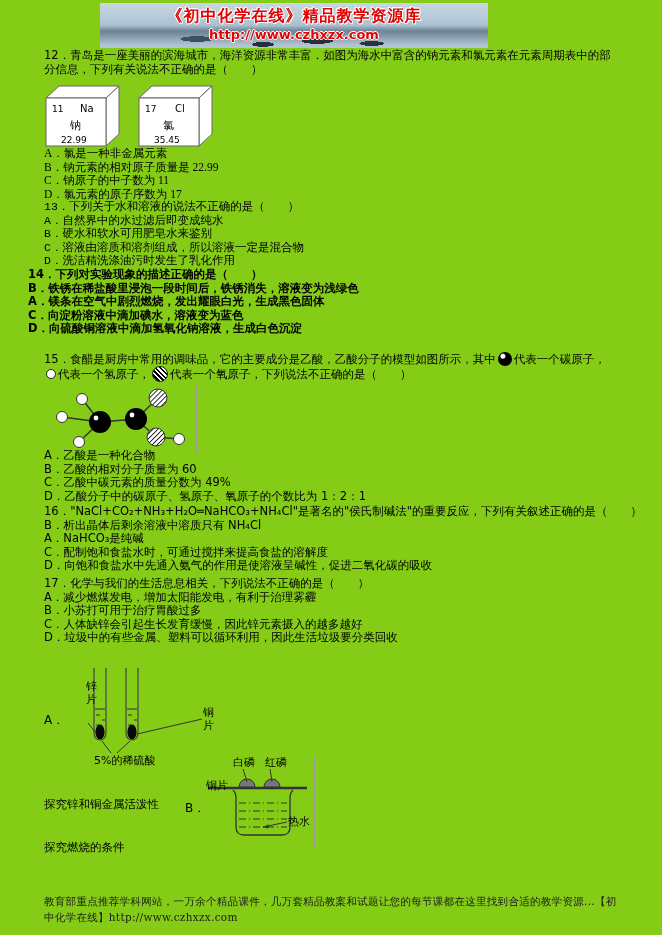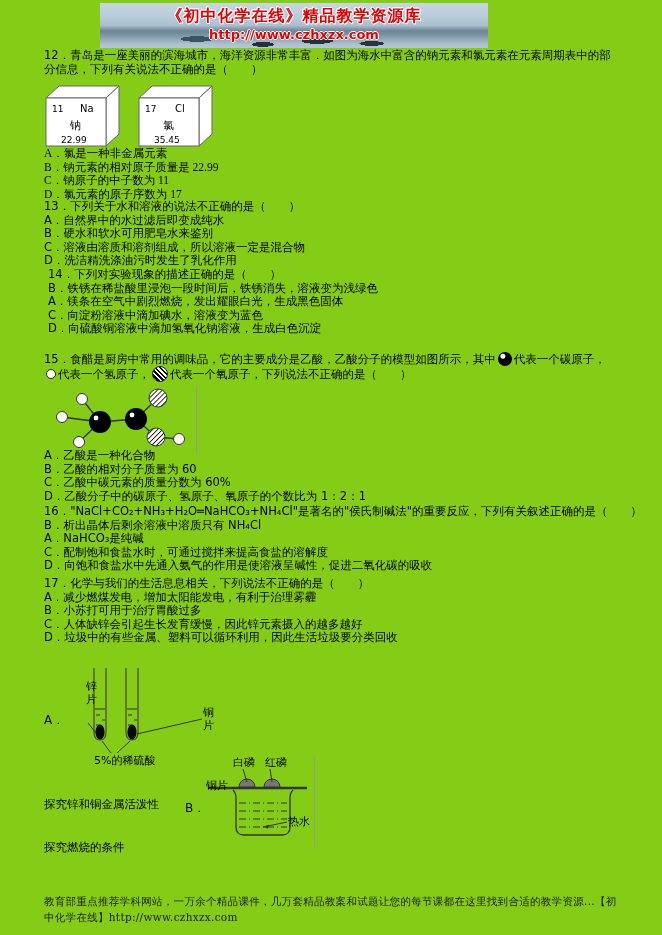--- a/index.html
+++ b/index.html
@@ -70,29 +70,29 @@
     </svg>
   </div>
 
   <div class="abs txt" style="left:44px;top:147px;font-family:Liberation Serif, serif;">
     <div class="opt">A．氯是一种非金属元素</div>
     <div class="opt">B．钠元素的相对原子质量是 22.99</div>
     <div class="opt">C．钠原子的中子数为 11</div>
     <div class="opt">D．氯元素的原子序数为 17</div>
   </div>
 
-  <div class="abs txt" style="left:44px;top:200px;">
+  <div class="abs txt" style="left:44px;top:200px;font-family:Liberation Mono, monospace;">
     <div class="stem">13．下列关于水和溶液的说法不正确的是（　　）</div>
     <div class="opt">A．自然界中的水过滤后即变成纯水</div>
     <div class="opt">B．硬水和软水可用肥皂水来鉴别</div>
     <div class="opt">C．溶液由溶质和溶剂组成，所以溶液一定是混合物</div>
     <div class="opt">D．洗洁精洗涤油污时发生了乳化作用</div>
   </div>
 
-  <div class="abs txt" style="left:48px;top:268px;">
+  <div class="abs txt" style="left:28px;top:268px;font-weight:bold;">
     <div class="stem">14．下列对实验现象的描述正确的是（　　）</div>
     <div class="opt">B．铁锈在稀盐酸里浸泡一段时间后，铁锈消失，溶液变为浅绿色</div>
     <div class="opt">A．镁条在空气中剧烈燃烧，发出耀眼白光，生成黑色固体</div>
     <div class="opt">C．向淀粉溶液中滴加碘水，溶液变为蓝色</div>
     <div class="opt">D．向硫酸铜溶液中滴加氢氧化钠溶液，生成白色沉淀</div>
   </div>
 
   <div class="abs txt" style="left:44px;top:352px;width:590px;">
     <div><span>15．食醋是厨房中常用的调味品，它的主要成分是乙酸，乙酸分子的模型如图所示，其中</span><span class="atom atom-c"></span><span>代表一个碳原子，</span></div>
     <div><span class="atom atom-h"></span><span>代表一个氢原子，</span><span class="atom atom-o"></span><span>代表一个氧原子，下列说法不正确的是（　　）</span></div>
@@ -123,21 +123,21 @@
     <circle cx="48" cy="36" r="11" fill="#000"></circle>
     <circle cx="84" cy="33" r="11" fill="#000"></circle>
     <circle cx="44" cy="32" r="2.4" fill="#fff"></circle>
     <circle cx="80" cy="29" r="2.4" fill="#fff"></circle>
   </svg>
   <div class="vline" style="left:196px;top:386px;height:68px;"></div>
 
   <div class="abs txt" style="left:44px;top:449px;">
     <div class="opt">A．乙酸是一种化合物</div>
     <div class="opt">B．乙酸的相对分子质量为 60</div>
-    <div class="opt">C．乙酸中碳元素的质量分数为 60%</div>
+    <div class="opt">C．乙酸中碳元素的质量分数为 49%</div>
     <div class="opt">D．乙酸分子中的碳原子、氢原子、氧原子的个数比为 1：2：1</div>
   </div>
 
   <div class="abs txt" style="left:44px;top:505px;">
     <div class="opt">16．"NaCl+CO₂+NH₃+H₂O═NaHCO₃+NH₄Cl"是著名的"侯氏制碱法"的重要反应，下列有关叙述正确的是（　　）</div>
     <div class="opt">B．析出晶体后剩余溶液中溶质只有 NH₄Cl</div>
     <div class="opt">A．NaHCO₃是纯碱</div>
     <div class="opt">C．配制饱和食盐水时，可通过搅拌来提高食盐的溶解度</div>
     <div class="opt">D．向饱和食盐水中先通入氨气的作用是使溶液呈碱性，促进二氧化碳的吸收</div>
   </div>

